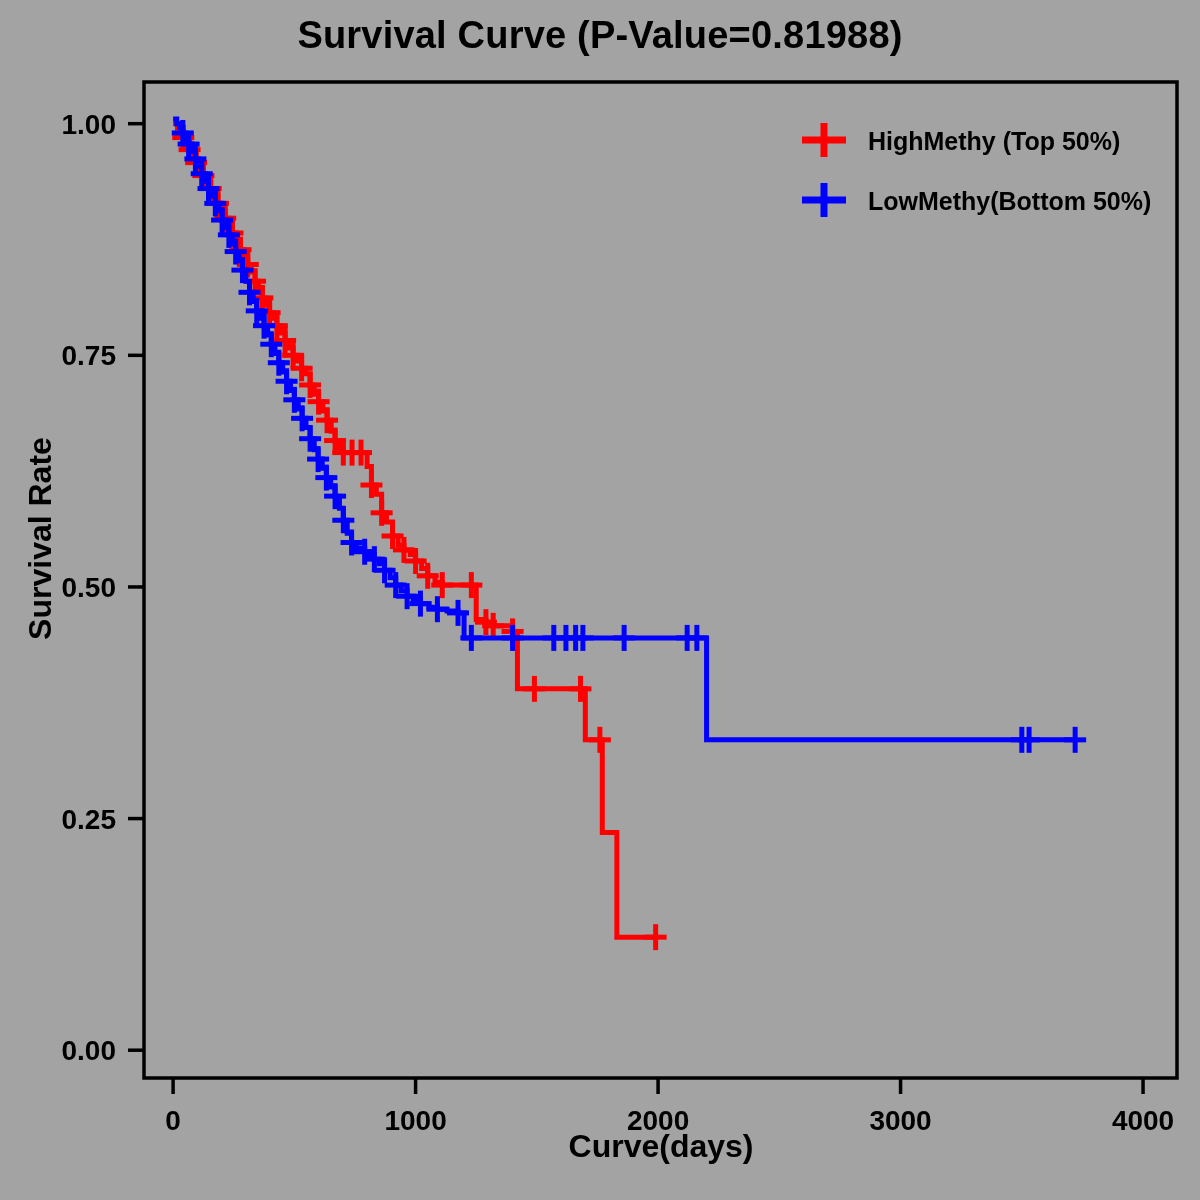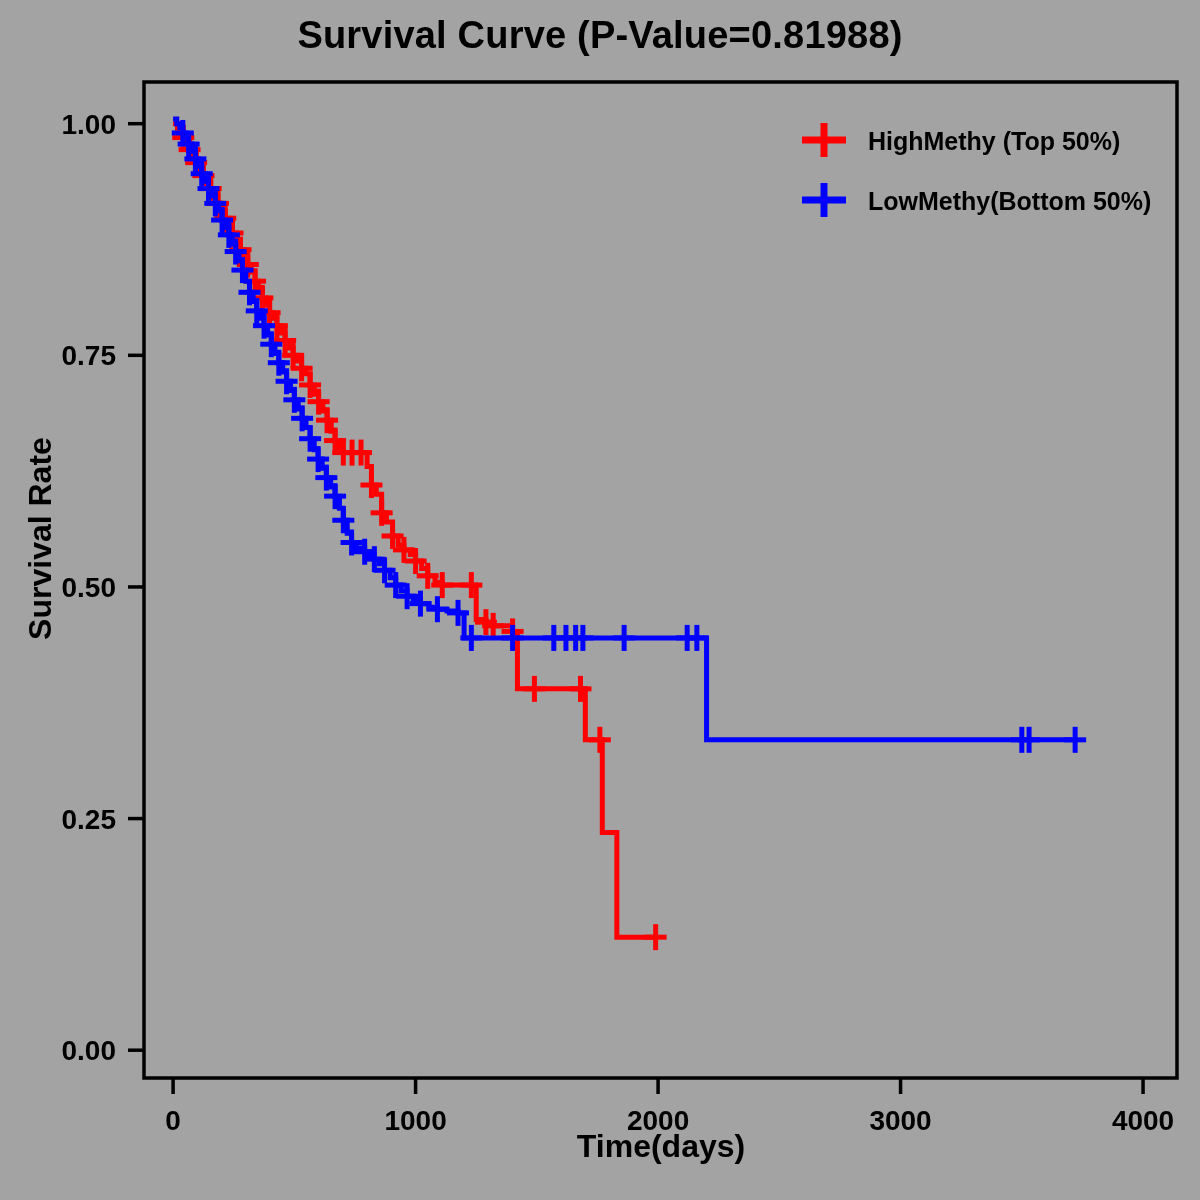--- a/index.html
+++ b/index.html
@@ -69,21 +69,21 @@
 </style>
 </head>
 <body>
 
 <div id="root">
 
   <div id="chart-title">Survival Curve (P-Value=0.81988)</div>
 
   <div id="y-axis-label">Survival Rate</div>
 
-  <div id="x-axis-label">Time(days)</div>
+  <div id="x-axis-label">Curve(days)</div>
 
   <svg id="plot-svg" width="1200" height="1200">
 
     <rect id="plot-frame" x="144" y="82" width="1033" height="996" fill="none" stroke="#000000" stroke-width="3.5"></rect>
 
     <g id="x-ticks">
         <line x1="173.09859154929578" y1="1078" x2="173.09859154929578" y2="1094" stroke="#000" stroke-width="3.5"></line>
         <text x="173.09859154929578" y="1130" text-anchor="middle" class="tick-text">0</text>
         <line x1="415.5868544600939" y1="1078" x2="415.5868544600939" y2="1094" stroke="#000" stroke-width="3.5"></line>
         <text x="415.5868544600939" y="1130" text-anchor="middle" class="tick-text">1000</text>

